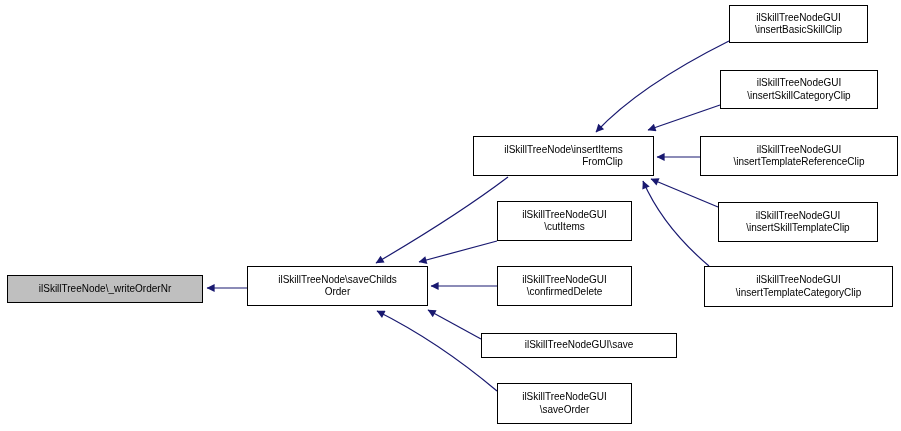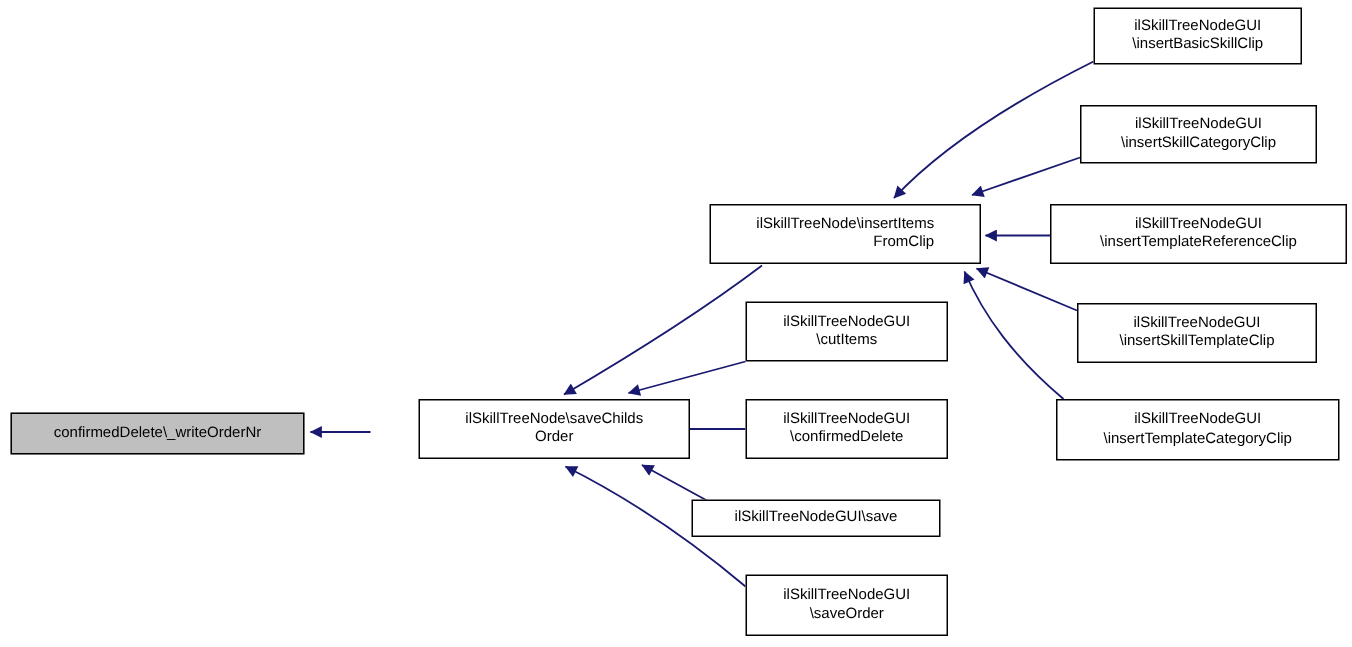--- a/index.html
+++ b/index.html
@@ -66,23 +66,23 @@
     <path class="edge" d="M497,286 H431" marker-end="url(#arrow)"></path>
     <path class="edge" d="M481,339 L428,310" marker-end="url(#arrow)"></path>
     <path class="edge" d="M497,391 C459,359 417,331 377,311" marker-end="url(#arrow)"></path>
     <path class="edge" d="M729,41 C671,70 626,100 596,132" marker-end="url(#arrow)"></path>
     <path class="edge" d="M720,105 L648,130" marker-end="url(#arrow)"></path>
     <path class="edge" d="M700,157 H657" marker-end="url(#arrow)"></path>
     <path class="edge" d="M718,207 L651,179" marker-end="url(#arrow)"></path>
     <path class="edge" d="M709,266 C676,238 656,211 643,181" marker-end="url(#arrow)"></path>
   </svg>
 
-  <div class="node highlight" style="left:7px; top:275px; width:196px; height:28px;">confirmedDelete\_writeOrderNr</div>
+  <div class="node highlight" style="left:7px; top:275px; width:196px; height:28px;">ilSkillTreeNode\_writeOrderNr</div>
 
-  <div class="node" style="left:247px; top:266px; width:181px; height:40px;margin-left:32px;">ilSkillTreeNode\saveChilds
+  <div class="node" style="left:247px; top:266px; width:181px; height:40px;">ilSkillTreeNode\saveChilds
 Order</div>
 
   <div class="node" style="left:473px; top:136px; width:181px; height:40px;text-align:right;">ilSkillTreeNode\insertItems
 FromClip</div>
 
   <div class="node" style="left:729px; top:5px; width:139px; height:38px;">ilSkillTreeNodeGUI
 \insertBasicSkillClip</div>
 
   <div class="node" style="left:720px; top:70px; width:158px; height:39px;">ilSkillTreeNodeGUI
 \insertSkillCategoryClip</div>
@@ -95,18 +95,18 @@
 
   <div class="node" style="left:704px; top:266px; width:189px; height:41px;">ilSkillTreeNodeGUI
 \insertTemplateCategoryClip</div>
 
   <div class="node" style="left:497px; top:201px; width:135px; height:40px;">ilSkillTreeNodeGUI
 \cutItems</div>
 
   <div class="node" style="left:497px; top:266px; width:135px; height:40px;">ilSkillTreeNodeGUI
 \confirmedDelete</div>
 
-  <div class="node" style="left:461px; top:333px; width:166px; height:25px;">ilSkillTreeNodeGUI\save</div>
+  <div class="node" style="left:481px; top:333px; width:196px; height:25px;">ilSkillTreeNodeGUI\save</div>
 
   <div class="node" style="left:497px; top:383px; width:135px; height:41px;">ilSkillTreeNodeGUI
 \saveOrder</div>
 
 </div>
 
 </body></html>

